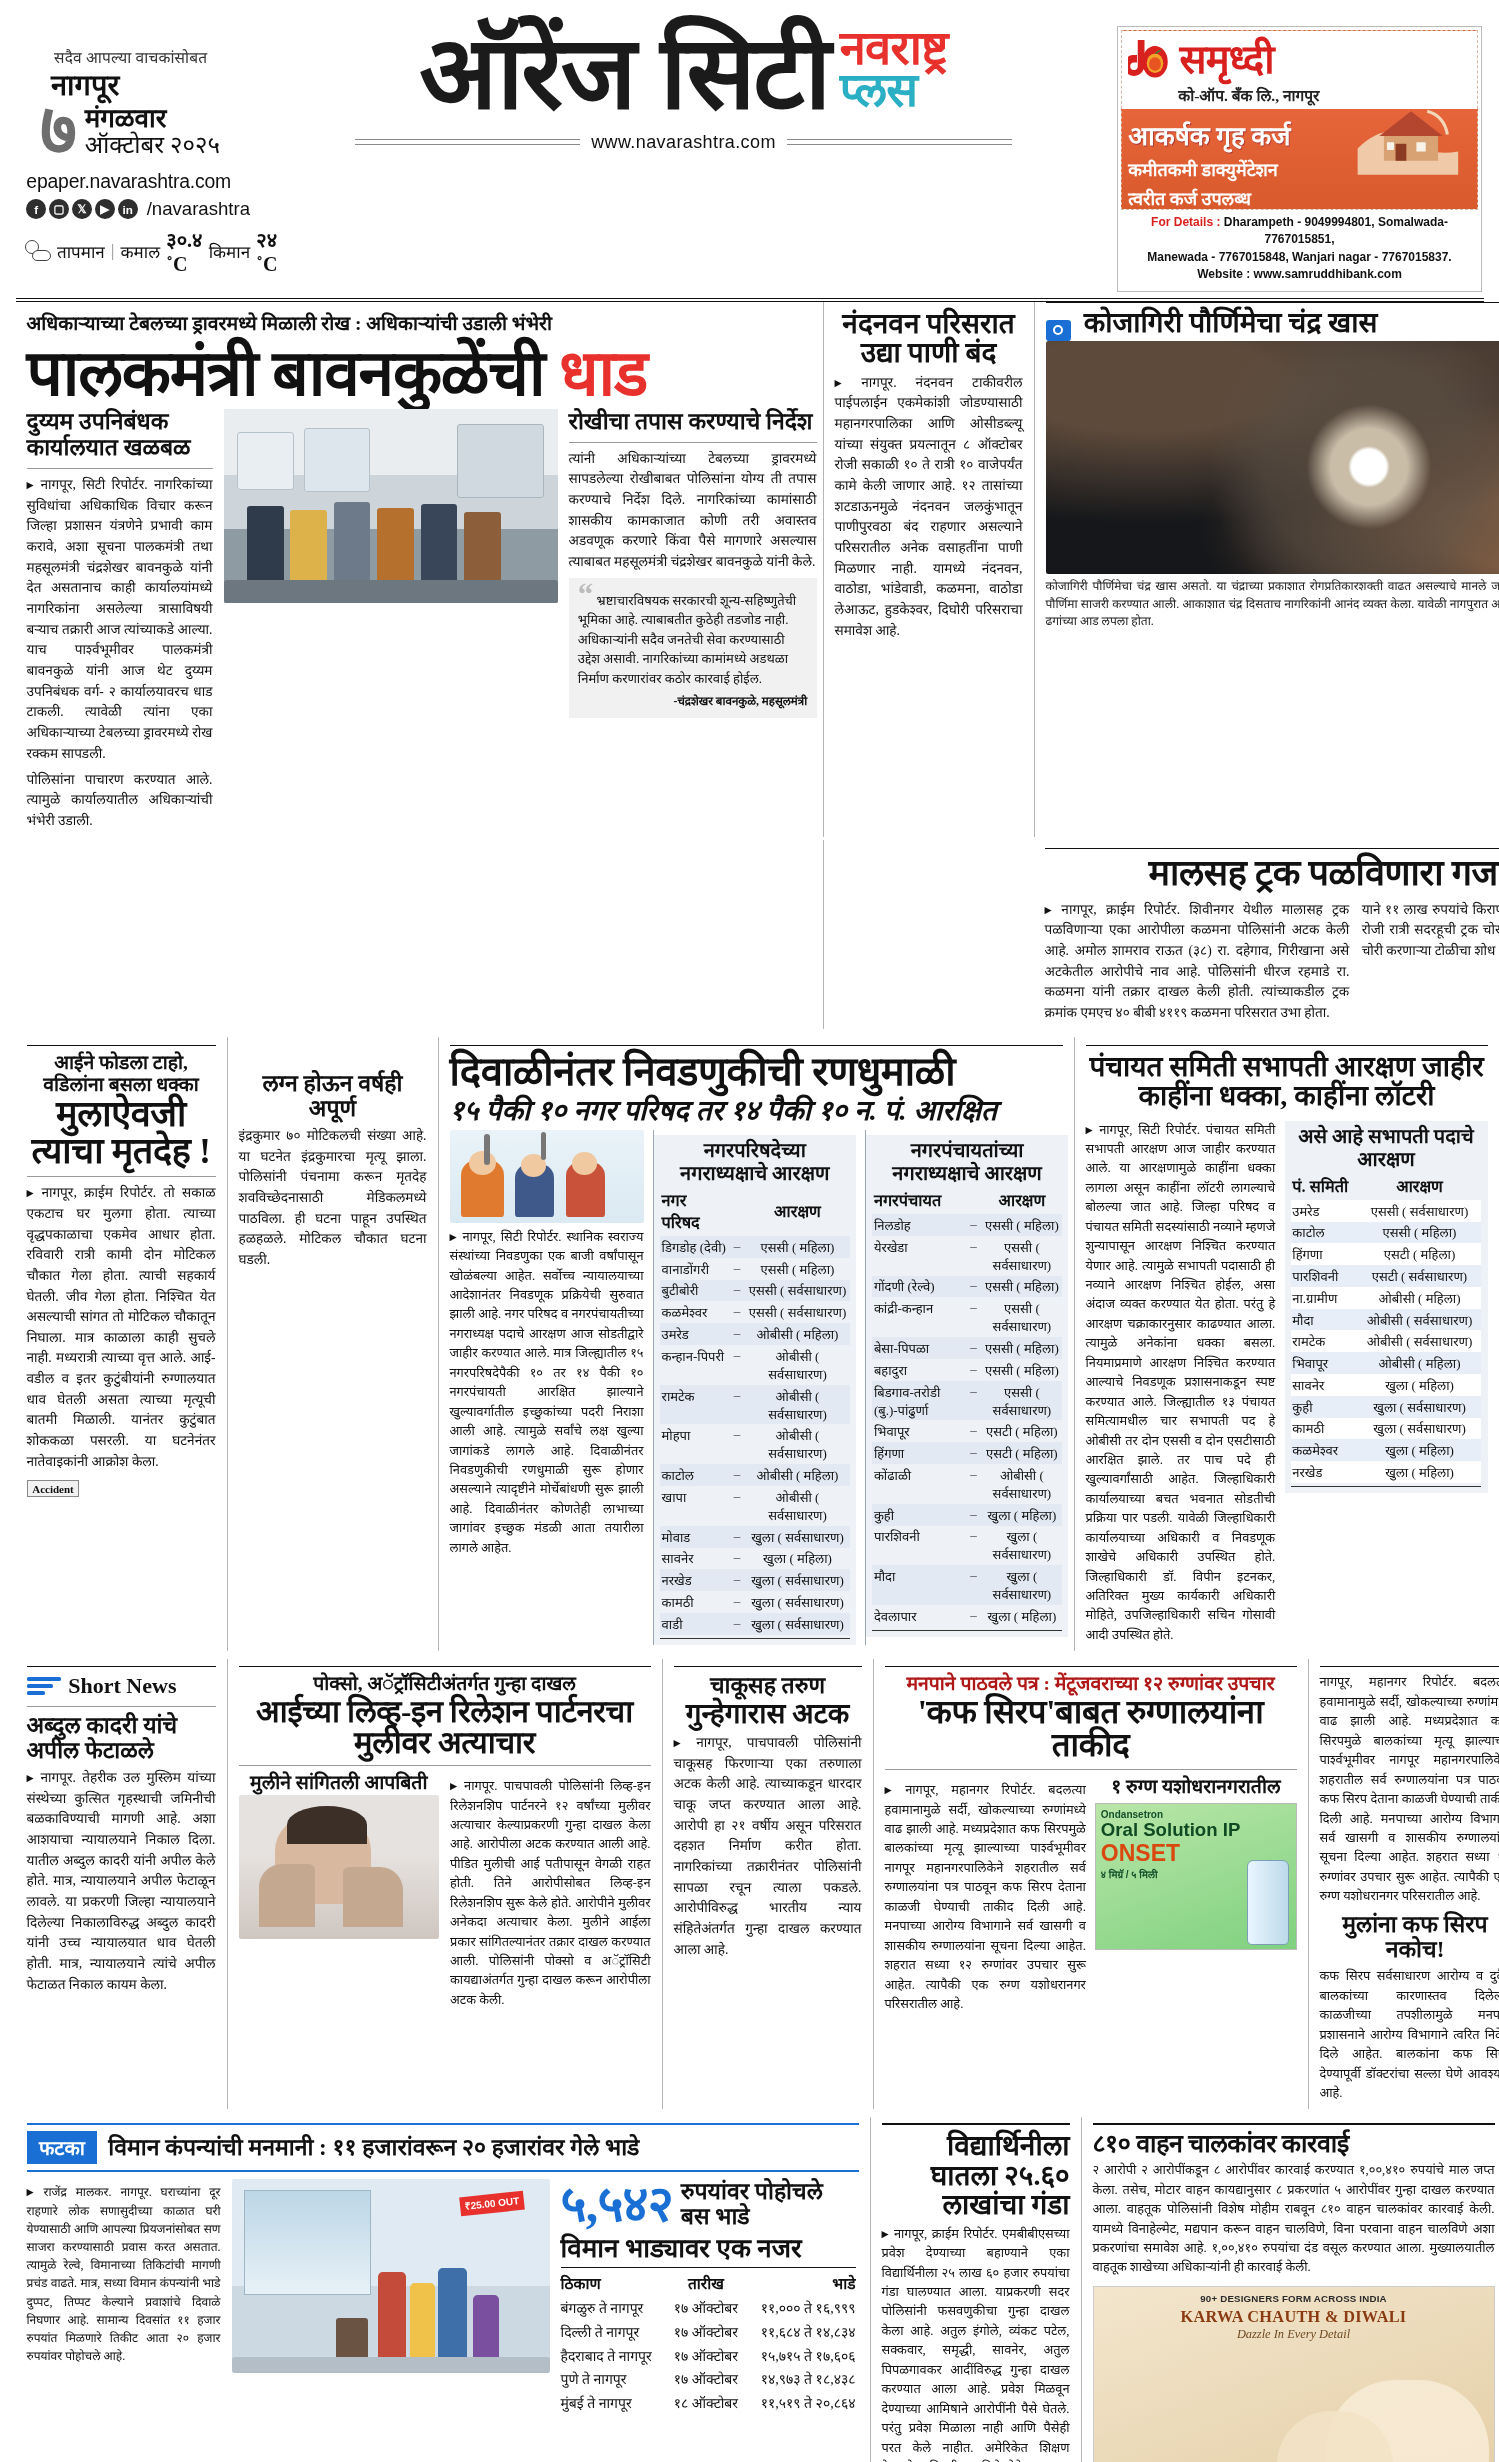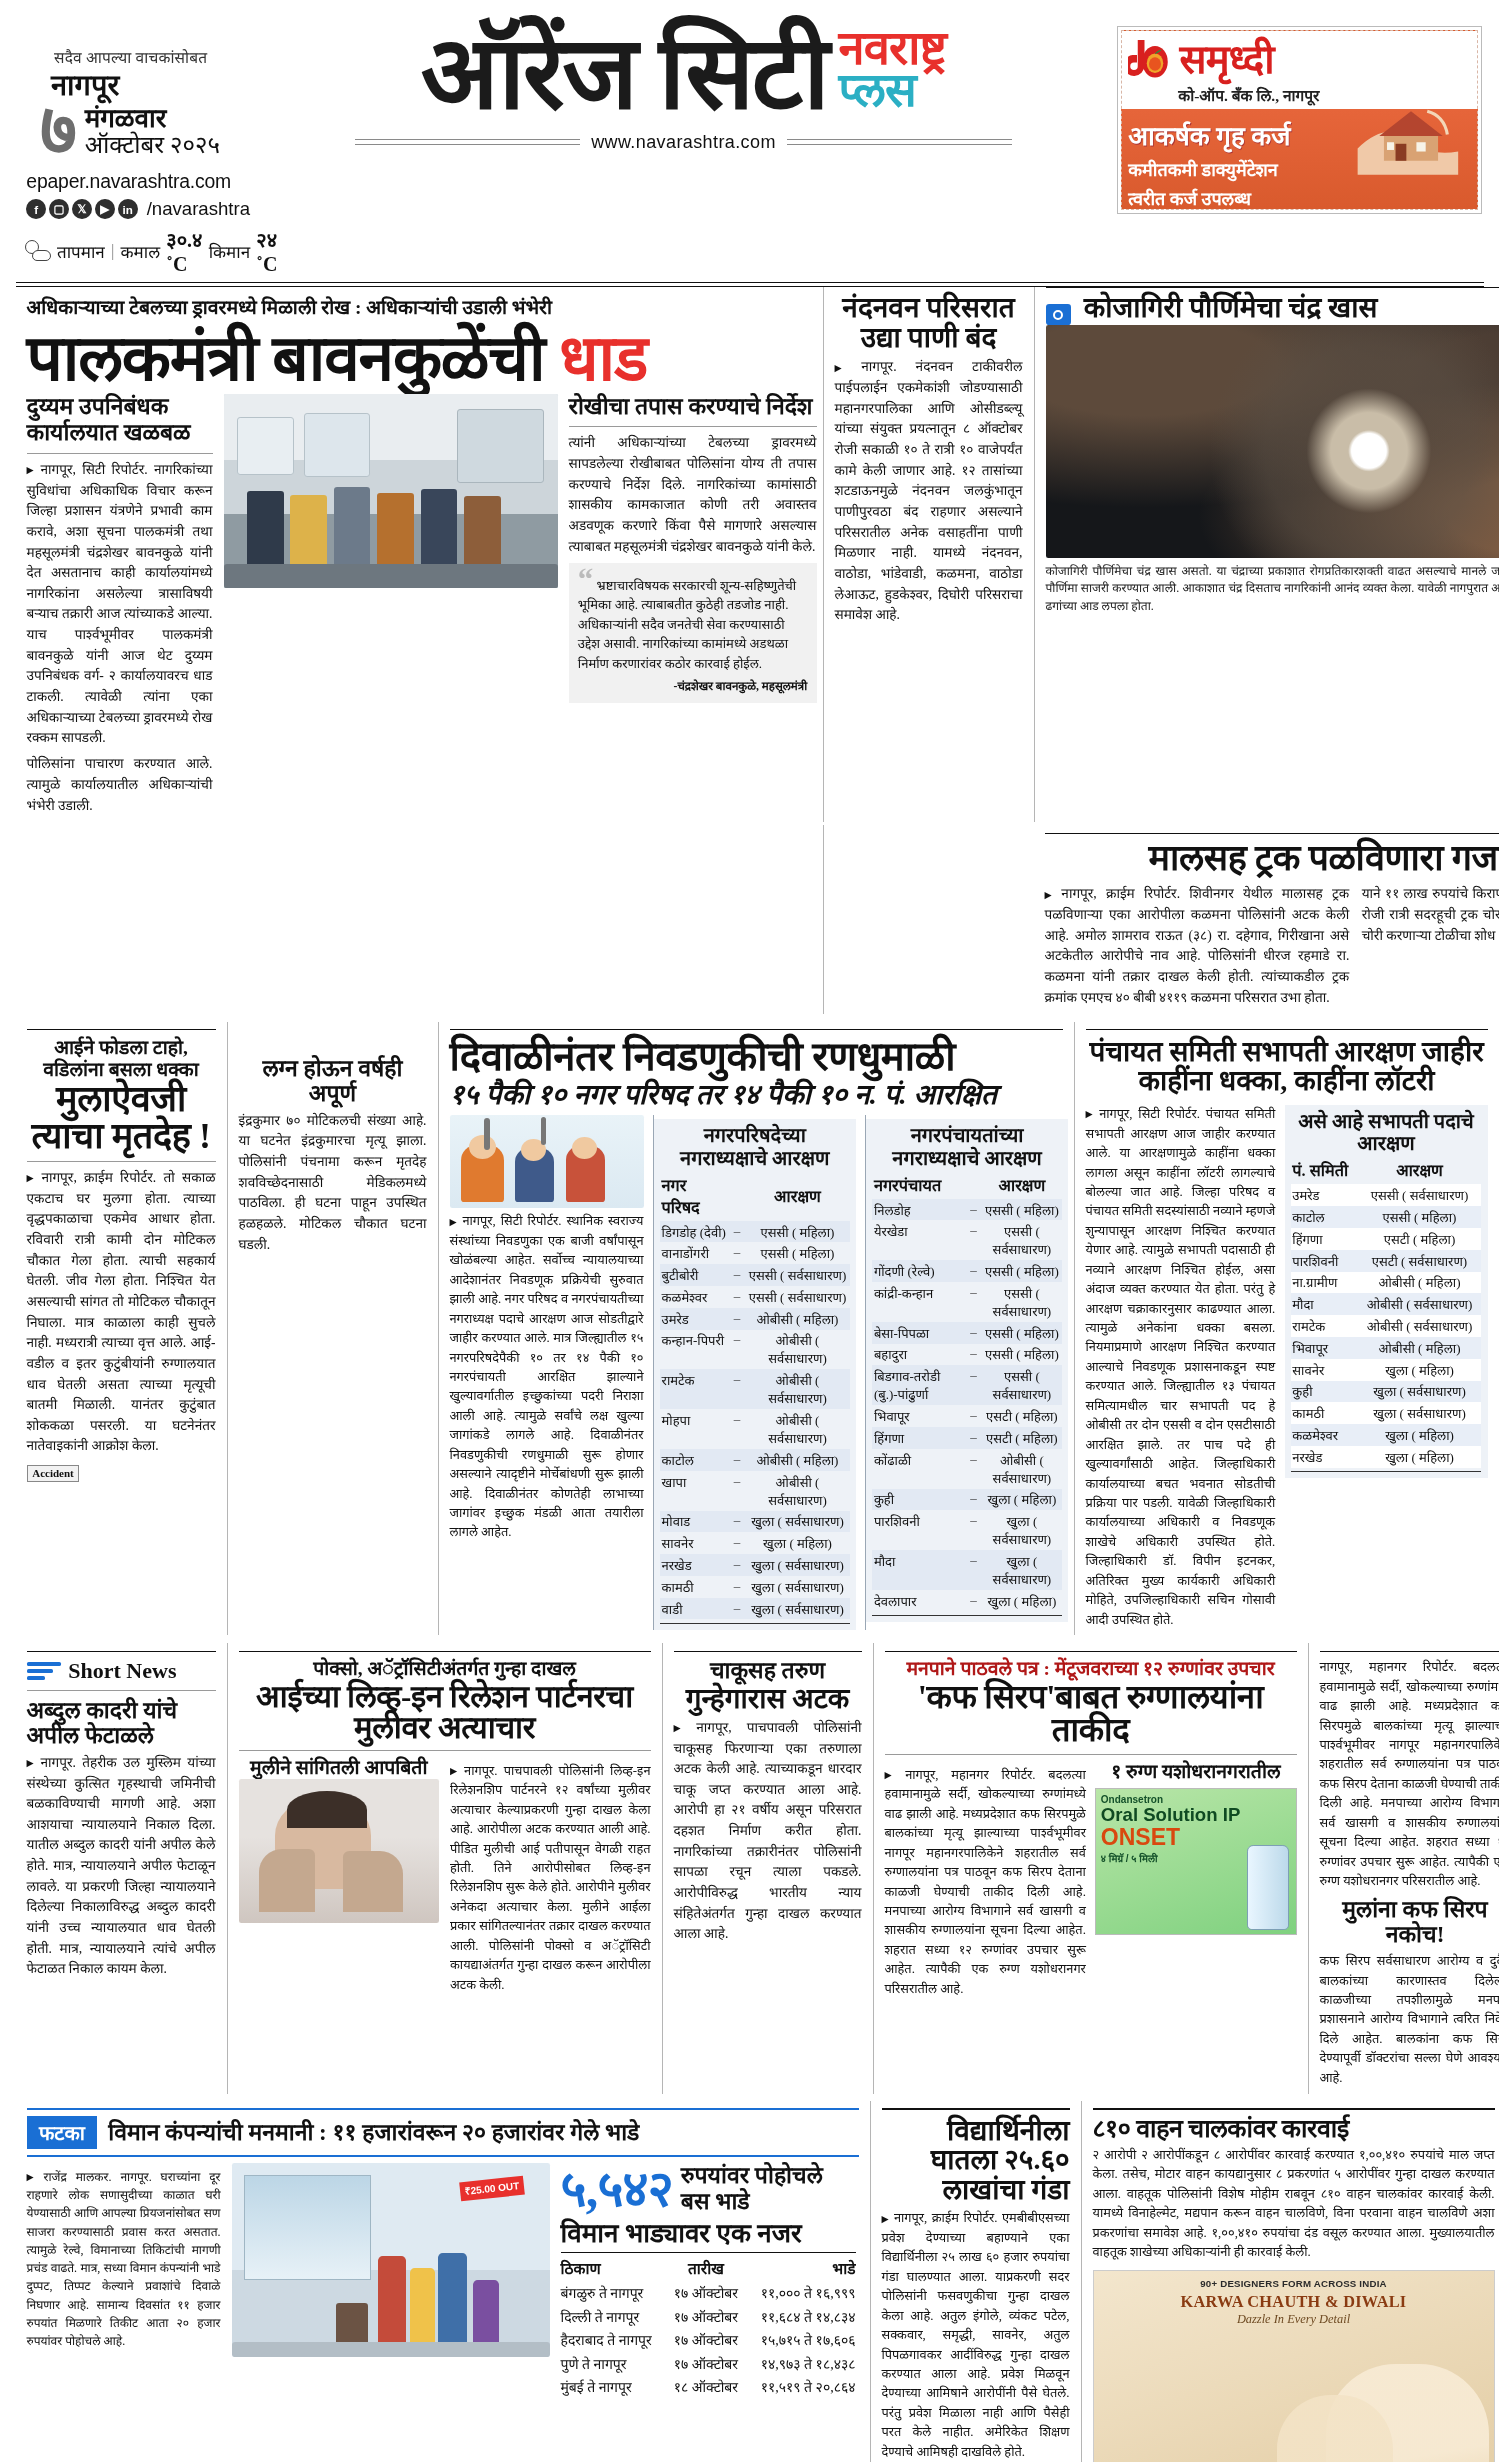--- a/index.html
+++ b/index.html
@@ -42,21 +42,21 @@
   .shandle { font-size: 18.6px; font-family: "Liberation Sans", sans-serif; margin-left: 6px; }
   .temprow { display: flex; align-items: center; gap: 6.2px; margin-top: 6.2px; margin-left: 7.8px; font-size: 17px; }
   .sun { width: 26px; height: 22px; position: relative; flex: 0 0 26px;}
   .sun .cl { position:absolute; right:0; bottom:1.6px; width:18.6px; height:11px; background:#fff; border:1.7px solid #444; border-radius:9.3px 9.3px 7.8px 7.8px;}
   .sun .rays { position:absolute; left:0; top:0; width:14px; height:14px; border:1.7px solid #444; border-radius:50%; background:#fff;}
   .temp-b { font-weight: 700; font-size: 20px; }
   .temp-sep { color:#888; }
 
   .mh-logo { flex: 1 1 auto; text-align: center; padding-top: 3.1px; position: relative; }
   .logo-line { display: flex; align-items: flex-end; justify-content: center; gap: 0px; }
-  .logo-main { font-size: 102px; font-weight: 700; line-height: .82; letter-spacing: -2.3px; color: #1b1b1b; font-family: Liberation Serif, serif;}
+  .logo-main { font-size: 102px; font-weight: 700; line-height: .82; letter-spacing: -2.3px; color: #1b1b1b; font-family: Liberation Sans, sans-serif;}
   .logo-sub { text-align: left; margin-left: 11px; margin-bottom: 4.7px; }
   .logo-nav { font-size: 47px; font-weight: 700; color: #e8302c; line-height: .84; letter-spacing: -0.8px;}
   .logo-plus { font-size: 47px; font-weight: 700; color: #2bafc4; line-height: .9; letter-spacing: -0.8px;}
   .web-strip { display:flex; align-items:center; justify-content:center; gap:11px; margin-top: 16px; }
   .web-strip .ln { height: 5.4px; width: 225px; border-top: 1.2px solid #8a8a8a; border-bottom: 1.2px solid #8a8a8a;}
   .web-url { font-size: 18px; font-family: "Liberation Sans", sans-serif; letter-spacing: 0.4px; }
 
   
   .topad { width: 365px; flex: 0 0 365px; }
   .topad-box { border: 1.6px solid #bbb; background: #fff; padding: 3.1px; }
@@ -257,20 +257,26 @@
           <div class="ad-l2">त्वरीत कर्ज उपलब्ध</div>
           <svg class="ad-house" viewBox="0 0 150 120">
             <path d="M6 78 q40 -40 78 -6 q18 16 52 10 v30 H6z" fill="#f0c9a8"></path>
             <path d="M40 60 L75 34 L110 60 v34 H40z" fill="#d9a273"></path>
             <path d="M34 62 L75 30 L116 62 H34z" fill="#b4452f"></path>
             <rect x="55" y="72" width="14" height="22" fill="#8a3b22"></rect>
             <rect x="82" y="70" width="12" height="12" fill="#f7f3e8"></rect>
             <rect x="44" y="70" width="9" height="10" fill="#f7f3e8"></rect>
             <path d="M96 30 q22 6 26 30" stroke="#f3d7b8" stroke-width="4" fill="none"></path>
           </svg>
+        </div>
+        <div class="ad-details">
+          <span class="red">For Details :</span>
+          <span>Dharampeth - 9049994801, Somalwada- 7767015851,</span><br>
+          <span>Manewada - 7767015848, Wanjari nagar - 7767015837.</span><br>
+          <span>Website : www.samruddhibank.com</span>
         </div>
       </div>
     </div>
   </div>
 
   <div class="rulebar"></div>
 
   <div class="cols">
 
     <div class="col" style="width:807px; flex:0 0 807px;">

